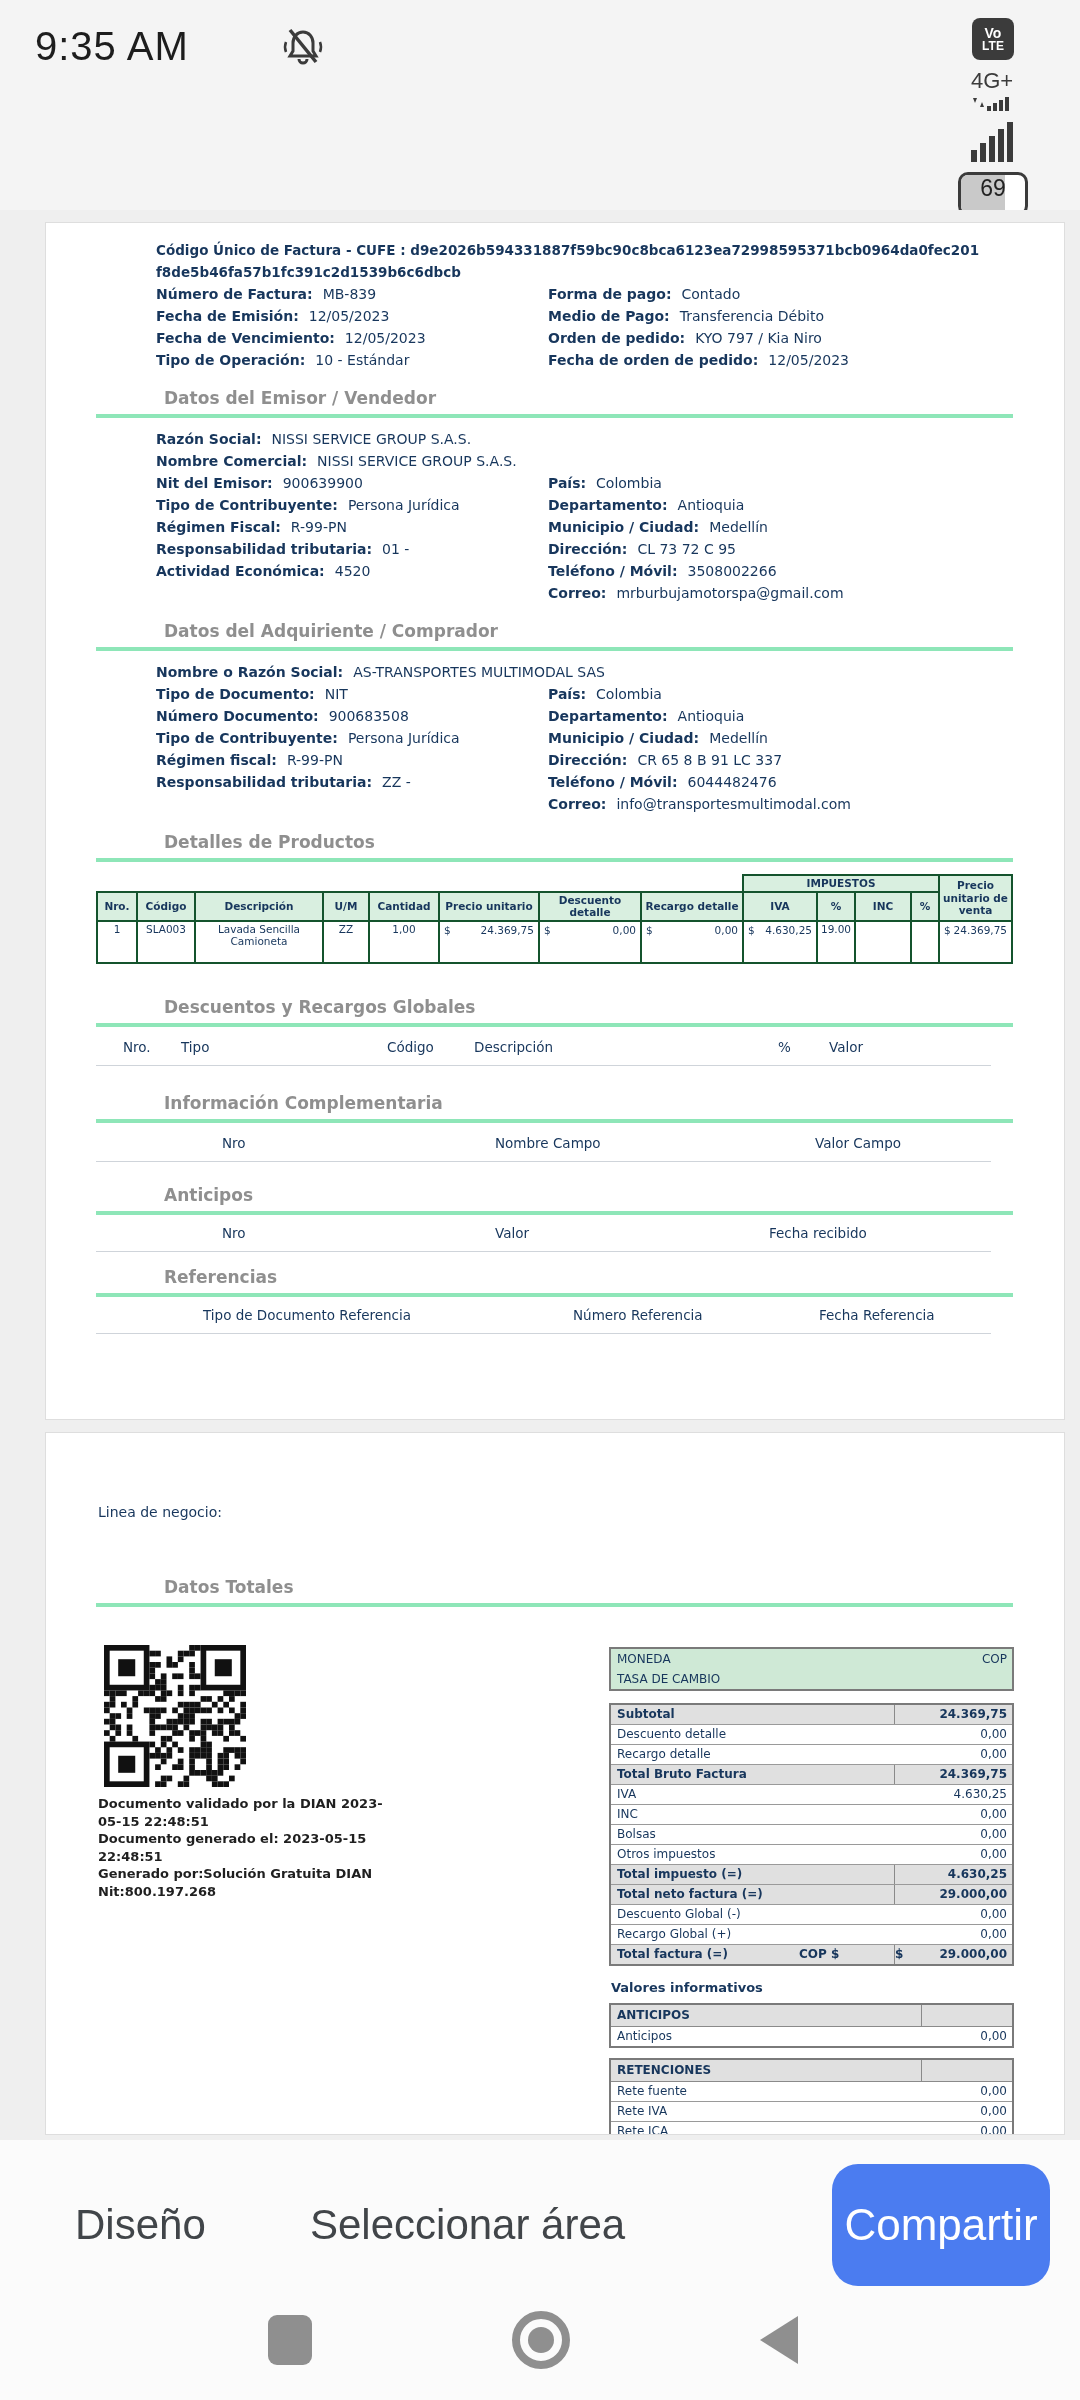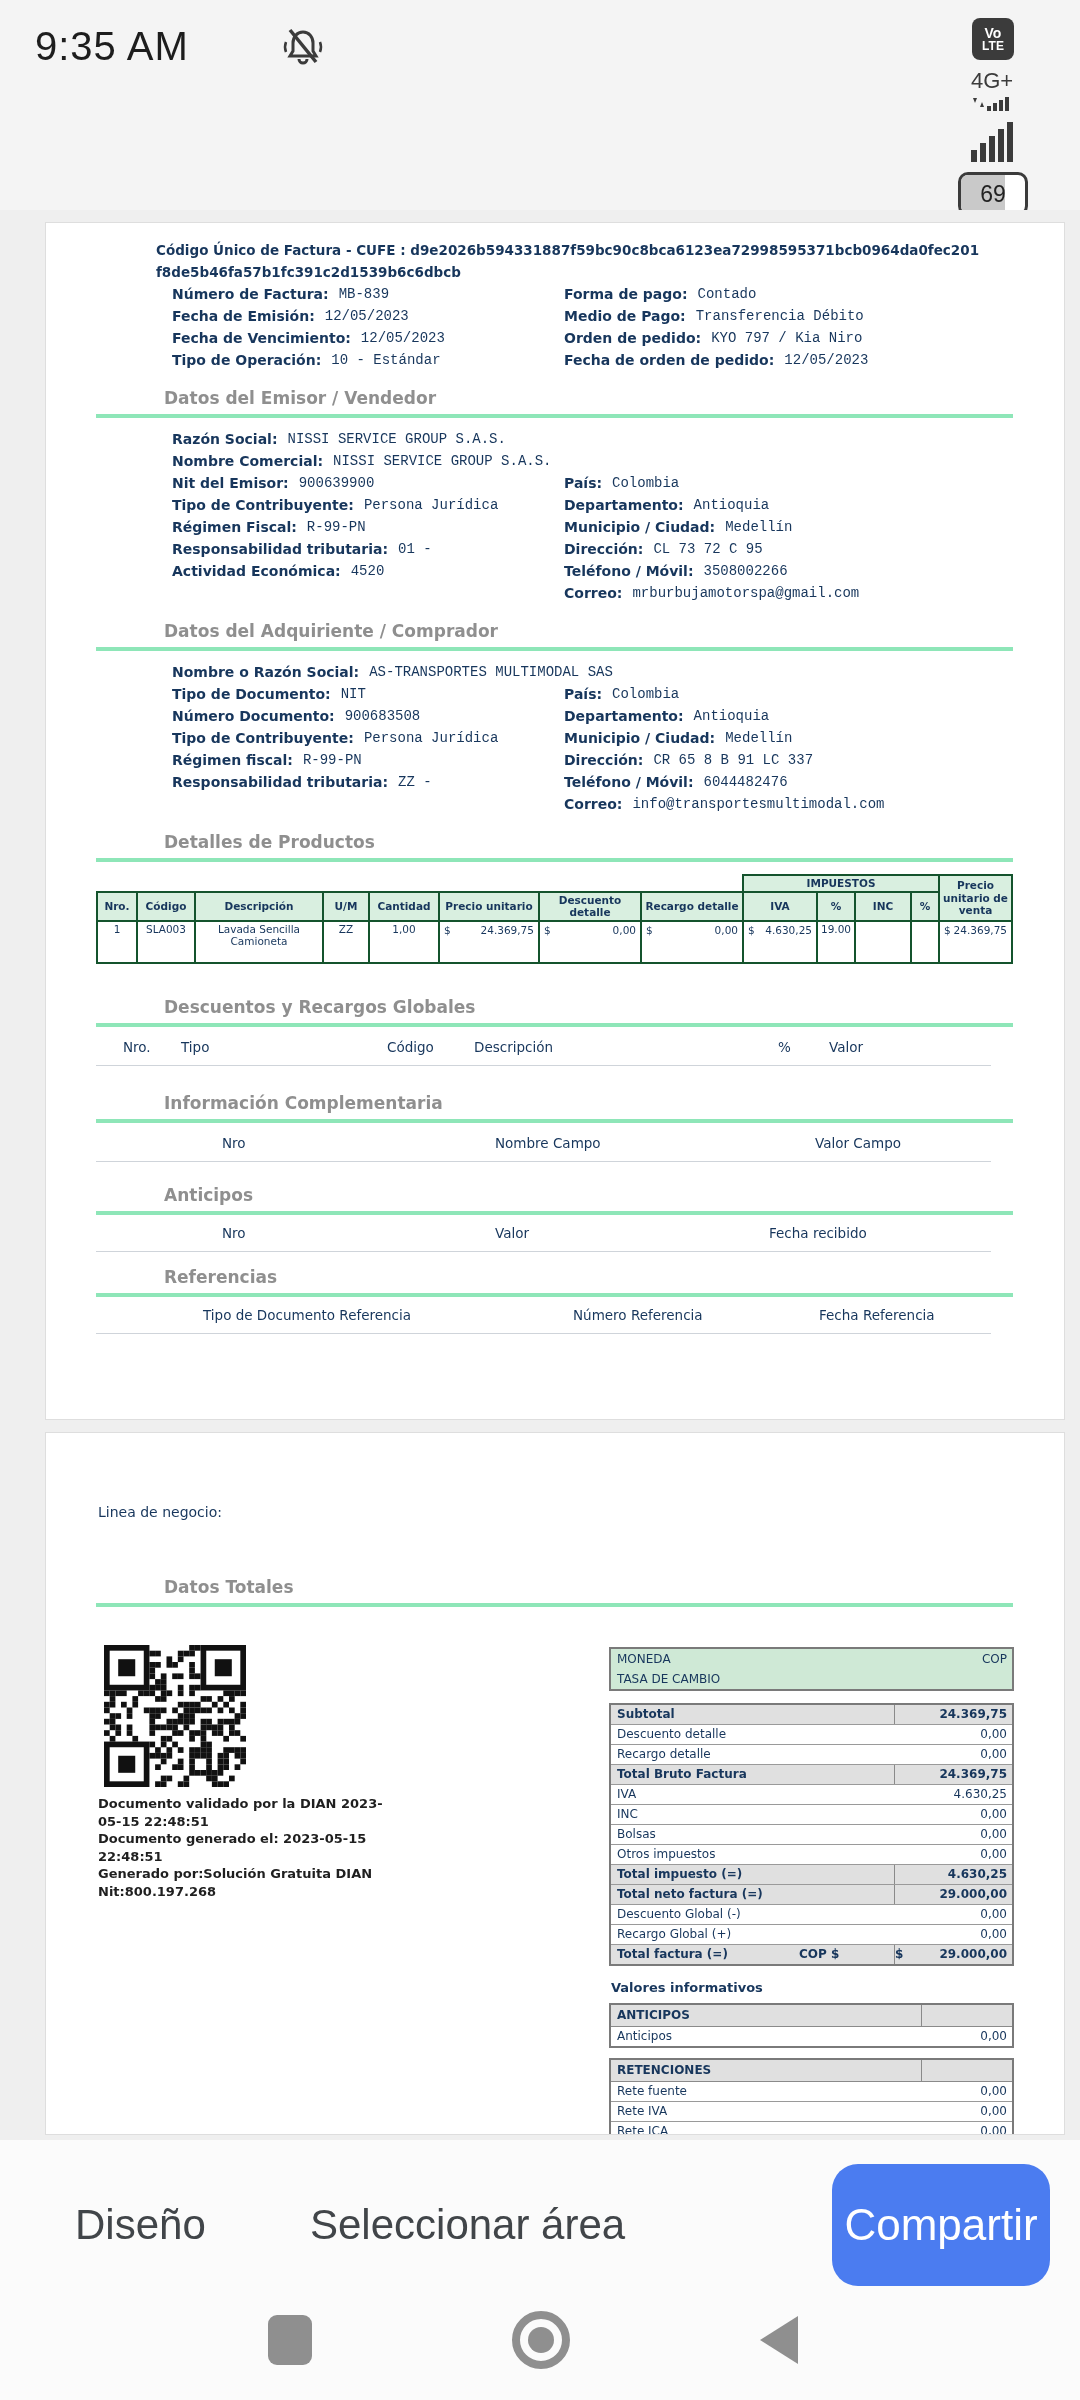--- a/index.html
+++ b/index.html
@@ -11,44 +11,44 @@
   .sb-time{position:absolute;left:35px;top:24px;font-size:40px;color:#1d1d1d;letter-spacing:1px;}
   .sb-bell{position:absolute;left:282px;top:26px;}
   .sb-right{position:absolute;right:52px;top:18px;display:flex;align-items:center;gap:10px;flex-direction:column;}
   .volte{width:42px;height:42px;background:#3b3b3b;border-radius:8px;color:#fff;display:flex;
          flex-direction:column;align-items:center;justify-content:center;line-height:1;}
   .volte .t{font-size:14px;font-weight:bold;}
   .volte .b{font-size:12px;font-weight:bold;}
   .netcol{display:flex;flex-direction:column;align-items:flex-start;line-height:1;}
   .netlabel{font-size:22px;color:#3b3b3b;margin-bottom:2px;}
   .battery{position:relative;width:64px;height:38px;border:3px solid #3b3b3b;border-radius:10px;
-           display:flex;align-items:center;justify-content:center;background:#fff;overflow:hidden;}
+           display:flex;justify-content:center;background:#fff;overflow:hidden;}
   .battery .fill{position:absolute;left:0;top:0;bottom:0;width:69%;background:#c9c9c9;}
   .battery .num{position:relative;font-size:23px;color:#222;}
   .bat-nub{width:6px;height:14px;background:#3b3b3b;border-radius:0 3px 3px 0;margin-left:-6px;}
 
   
   .appbar{position:absolute;top:90px;left:0;width:1080px;height:120px;}
   .back-btn{position:absolute;left:52px;top:30px;width:60px;height:60px;}
   .appbar-title{position:absolute;left:150px;top:26px;font-size:46px;color:#1d1d1d;}
 
   
   .content{position:absolute;top:210px;left:0;width:1080px;height:1930px;background:#efefef;}
   .page{position:absolute;left:45px;width:1020px;background:#ffffff;border:1px solid #dedede;
         box-sizing:border-box;overflow:hidden;color:#17365C;
         font-family:"DejaVu Sans","Liberation Sans",sans-serif;}
   .page1{top:12px;height:1198px;}
   .page2{top:1222px;height:703px;}
   .cufe{padding-left:110px;padding-right:24px;font-size:13.5px;line-height:22px;}
   .cufe b{font-weight:bold;}
-  .kv-row{display:flex;padding-left:110px;line-height:22px;font-size:14px;margin-left:16px;}
+  .kv-row{display:flex;padding-left:110px;line-height:22px;font-size:14px;}
   .kv-l{width:392px;display:flex;min-height:22px;}
   .kv-r{flex:1;display:flex;min-height:22px;}
   .kv-label{font-weight:bold;margin-right:10px;white-space:nowrap;}
-  .kv-value{white-space:nowrap;font-family:Liberation Mono, monospace;}
+  .kv-value{white-space:nowrap;}
 
   .sec-title{padding-left:118px;font-weight:bold;font-size:17px;color:#8f8f8f;line-height:22px;
              font-family:"DejaVu Sans","Liberation Sans",sans-serif;}
   .sec-line{margin-left:50px;width:917px;height:4px;background:#8EE6B8;margin-top:5px;}
 
   
   .prod-table{margin:12px 0 0 50px;border-collapse:collapse;table-layout:fixed;width:915px;
               font-size:10.5px;color:#17365C;}
   .prod-table td,.prod-table th{border:2px solid #14532d;padding:1px 2px;vertical-align:top;
               text-align:center;line-height:1.2;}

